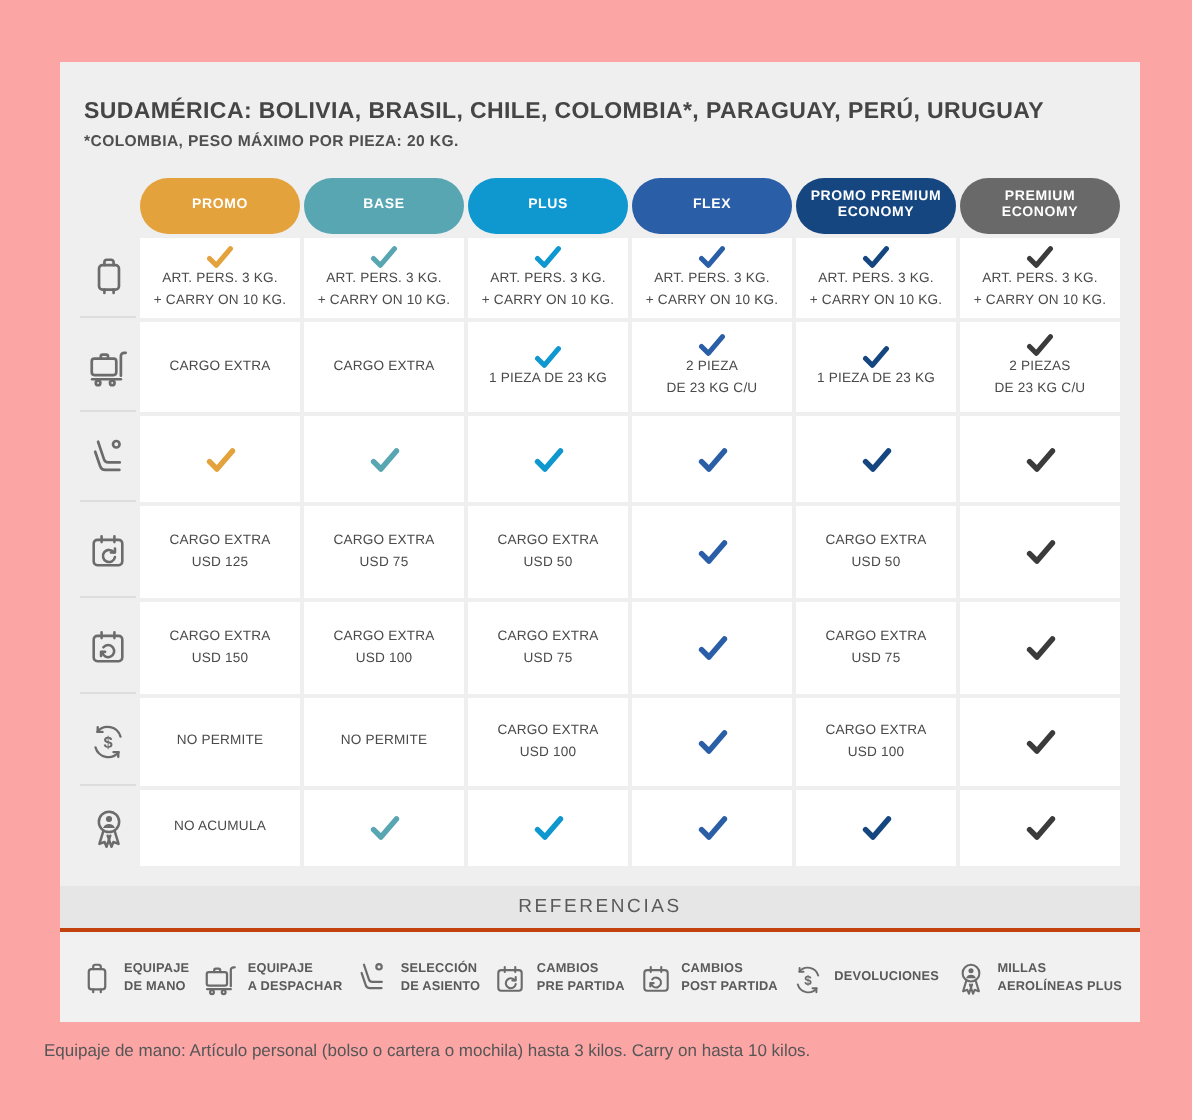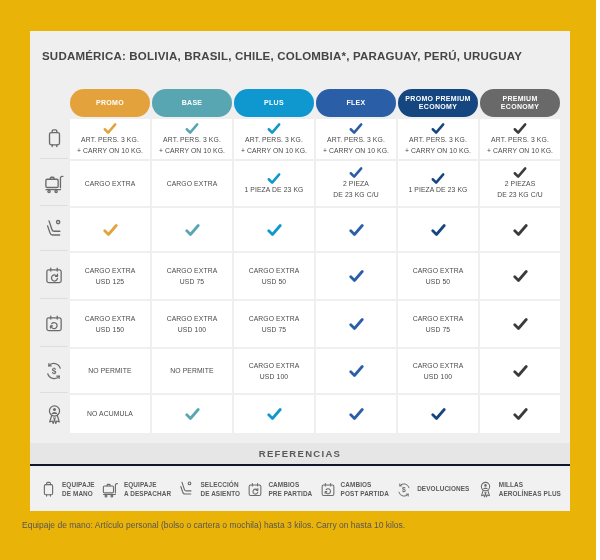--- a/index.html
+++ b/index.html
@@ -1,17 +1,17 @@
 <!DOCTYPE html>
 <html style="--fare0: #E4A23C; --chk0: #E4A23C; --fare1: #59A6B3; --chk1: #59A6B3; --fare2: #0F97D0; --chk2: #0F97D0; --fare3: #2A5EA7; --chk3: #2A5EA7; --fare4: #154680; --chk4: #154680; --fare5: #696969; --chk5: #3B3B3B; --card_bg: #EFEFEF; --cell_bg: #FFFFFF; --bar_bg: #E6E6E6; --strip_bg: #F1F1F1; --icon_gray: #6B6B6B; --text: #4A4A4A; --title: #454545; --muted: #5A5A5A; --muted2: #4F4F4F;"><head>
 <meta charset="utf-8">
 <style>
   *{margin:0;padding:0;box-sizing:border-box}
   html,body{width:600px;height:560px;background:#fff;font-family:"Liberation Sans",sans-serif;}
-  .page{position:relative;width:596px;height:560px;background:#eab308;overflow:hidden}
+  .page{position:relative;width:596px;height:560px;background:#fca5a5;overflow:hidden}
   .card{position:absolute;left:30px;top:31px;width:540px;height:480px;background:var(--card_bg,#EFEFEF)}
   .title{position:absolute;left:12px;top:19px;font-size:11.5px;font-weight:bold;color:var(--title,#454545);letter-spacing:.2px;white-space:nowrap}
   .subtitle{position:absolute;left:12px;top:35px;font-size:7.8px;font-weight:bold;color:var(--muted2,#4F4F4F);letter-spacing:.2px}
   .grid{position:absolute;left:10px;top:58px;width:520px;display:grid;
         grid-template-columns:28px repeat(6,1fr);
         grid-template-rows:28px 40px 45px 43px 46px 46px 44px 38px;
         column-gap:2px;row-gap:2px}
   .pill{border-radius:14px;color:#fff;font-size:7px;font-weight:bold;display:flex;align-items:center;justify-content:center;
         text-align:center;line-height:1.15;letter-spacing:.3px;padding:0 5px}
   .pill0{background:var(--fare0,#E4A23C)} .pill1{background:var(--fare1,#59A6B3)}
@@ -21,22 +21,22 @@
         text-align:center;font-size:6.8px;color:var(--text,#4A4A4A);line-height:1.4;letter-spacing:.1px;gap:1px;padding:2px 1px}
   .icell{display:flex;align-items:center;justify-content:center;color:var(--icon_gray,#6B6B6B);border-bottom:1px solid #DDDDDD}
   .icell.noline{border-bottom:none}
   .corner{border-bottom:none}
   .check svg{display:block}
   .c0 .check{color:var(--chk0,#E4A23C)} .c1 .check{color:var(--chk1,#59A6B3)}
   .c2 .check{color:var(--chk2,#0F97D0)} .c3 .check{color:var(--chk3,#2A5EA7)}
   .c4 .check{color:var(--chk4,#154680)} .c5 .check{color:var(--chk5,#3B3B3B)}
   .ln:empty{display:none}
   .refs-bar{position:absolute;left:0;top:412px;width:100%;height:23px;background:var(--bar_bg,#E6E6E6);
-            display:flex;align-items:center;justify-content:center;font-size:9.5px;font-weight:bold;
-            color:var(--muted,#5A5A5A);letter-spacing:1.3px;border-bottom:2px solid #0f172a}
+            display:flex;align-items:center;justify-content:center;font-size:9.5px;font-weight:normal;
+            color:var(--muted,#5A5A5A);letter-spacing:1.3px;border-bottom:2px solid #c2410c}
   .refs-row{position:absolute;left:0;top:437px;width:100%;height:43px;background:var(--strip_bg,#F1F1F1);
             display:flex;align-items:center;justify-content:space-between;padding:0 9px}
   .ref{display:flex;align-items:center;gap:4px;color:var(--icon_gray,#6B6B6B)}
   .rtxt{display:flex;flex-direction:column;justify-content:center;font-size:6.4px;font-weight:bold;
         color:var(--muted,#5A5A5A);line-height:1.3;letter-spacing:.1px}
   .foot{position:absolute;left:22px;top:520px;font-size:8.5px;color:#565656}
   svg.icon{display:block}
 </style>
 </head>
 <body>
@@ -103,20 +103,21 @@
         <circle cx="12" cy="6.8" r="1.6" fill="currentColor" stroke="none"></circle>
         <path d="M8.9 11.5a3.3 3.3 0 0 1 6.2 0z" fill="currentColor" stroke="none"></path>
       </g>
     </symbol>
   </defs>
 </svg>
 
 <div class="page">
   <div class="card">
     <div class="title">SUDAMÉRICA: BOLIVIA, BRASIL, CHILE, COLOMBIA*, PARAGUAY, PERÚ, URUGUAY</div>
+    <div class="subtitle">*COLOMBIA, PESO MÁXIMO POR PIEZA: 20 KG.</div>
 
     <div class="grid">
 
       <div class="icell corner"></div>
       <div class="pill pill0">PROMO</div>
       <div class="pill pill1">BASE</div>
       <div class="pill pill2">PLUS</div>
       <div class="pill pill3">FLEX</div>
       <div class="pill pill4">PROMO PREMIUM ECONOMY</div>
       <div class="pill pill5">PREMIUM ECONOMY</div>

